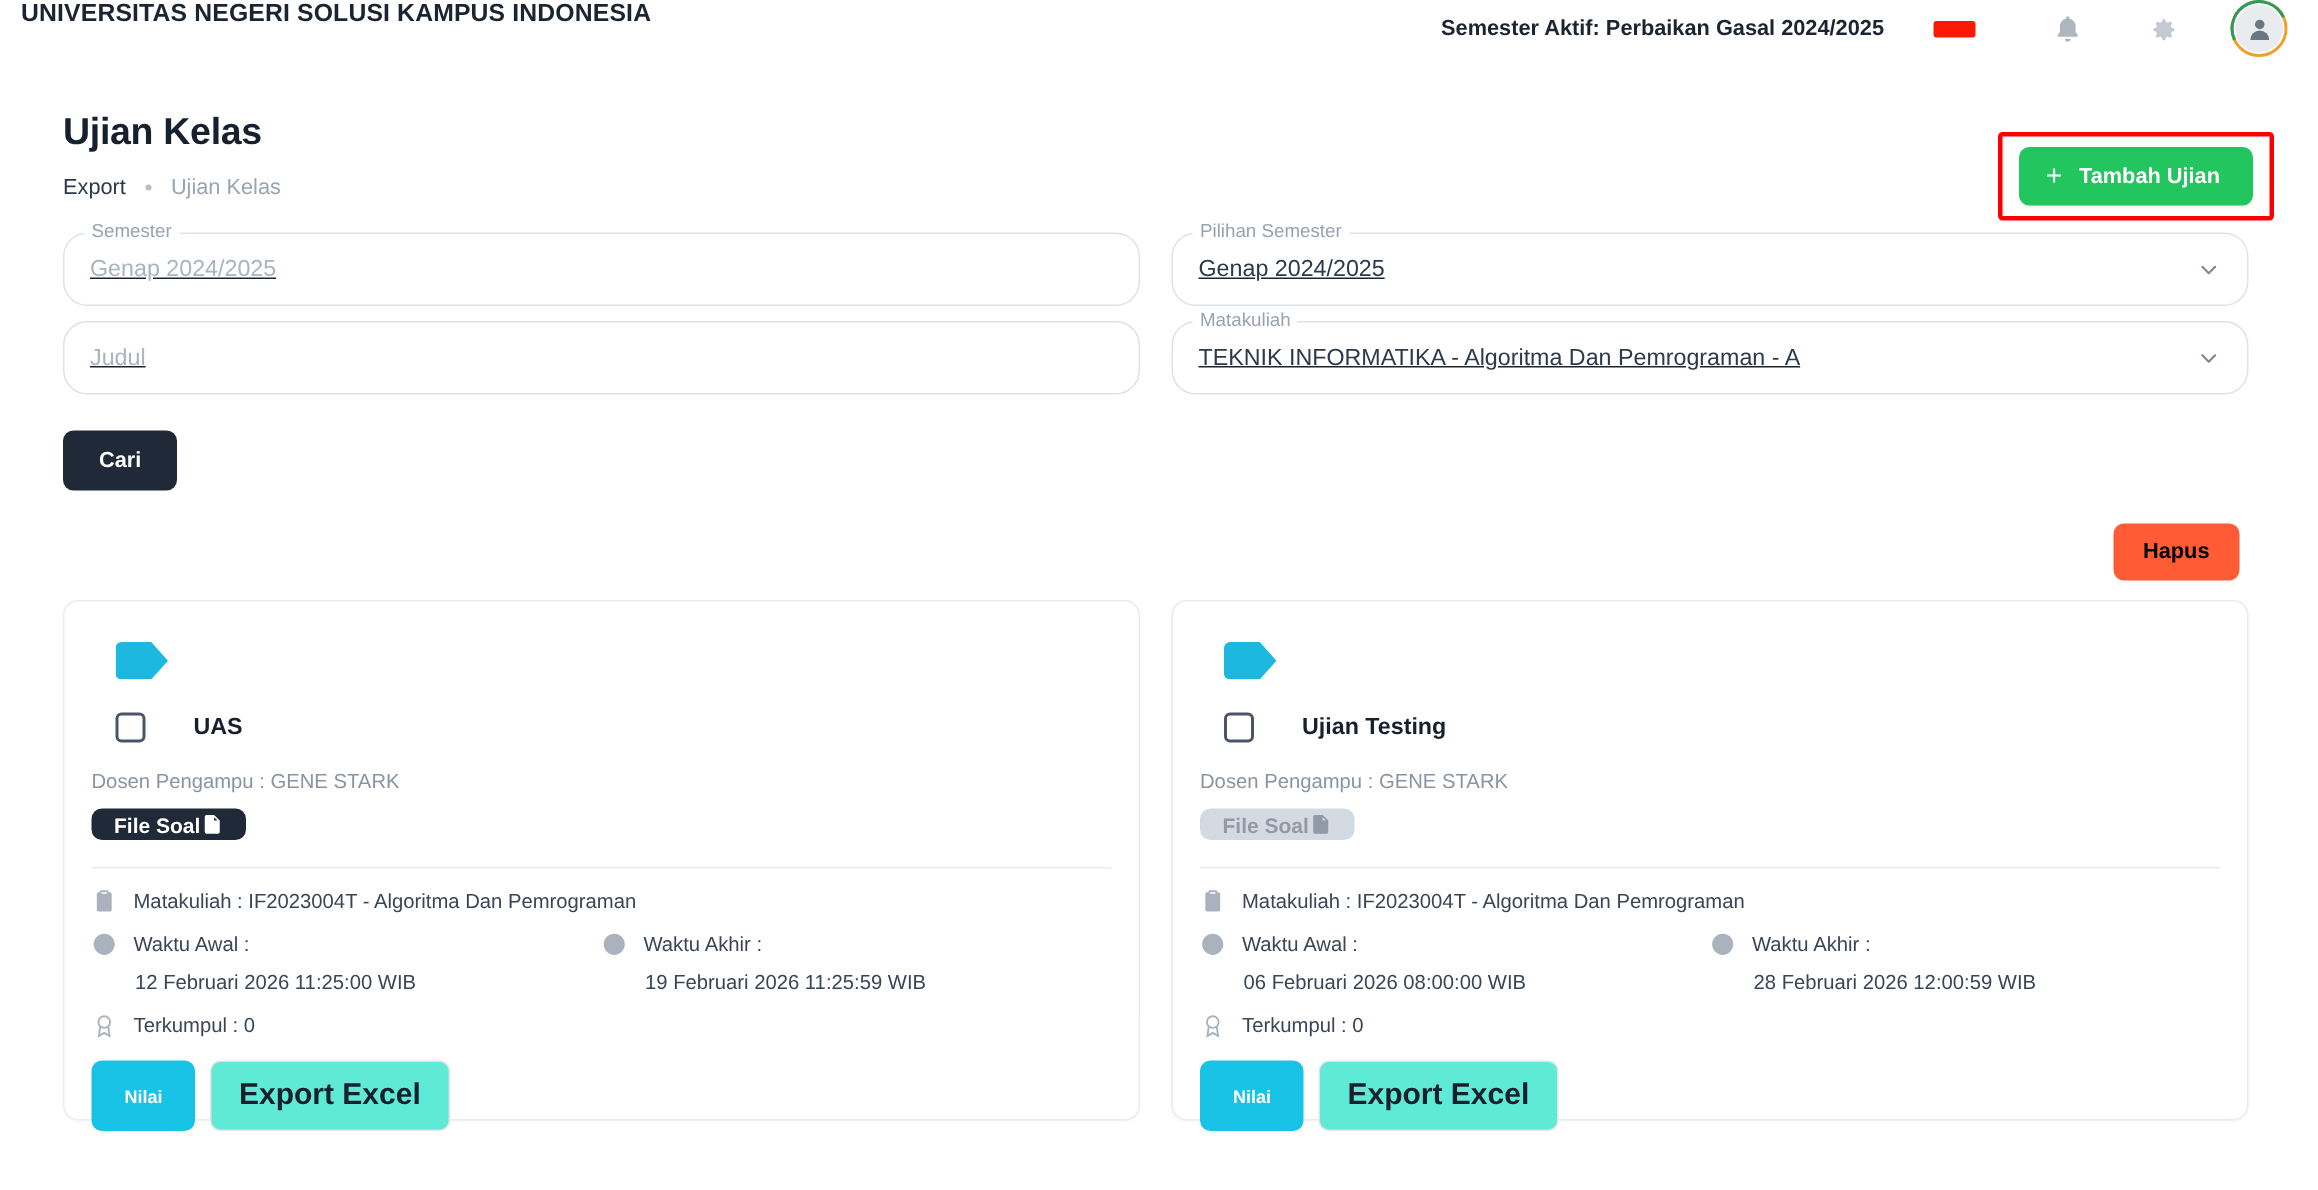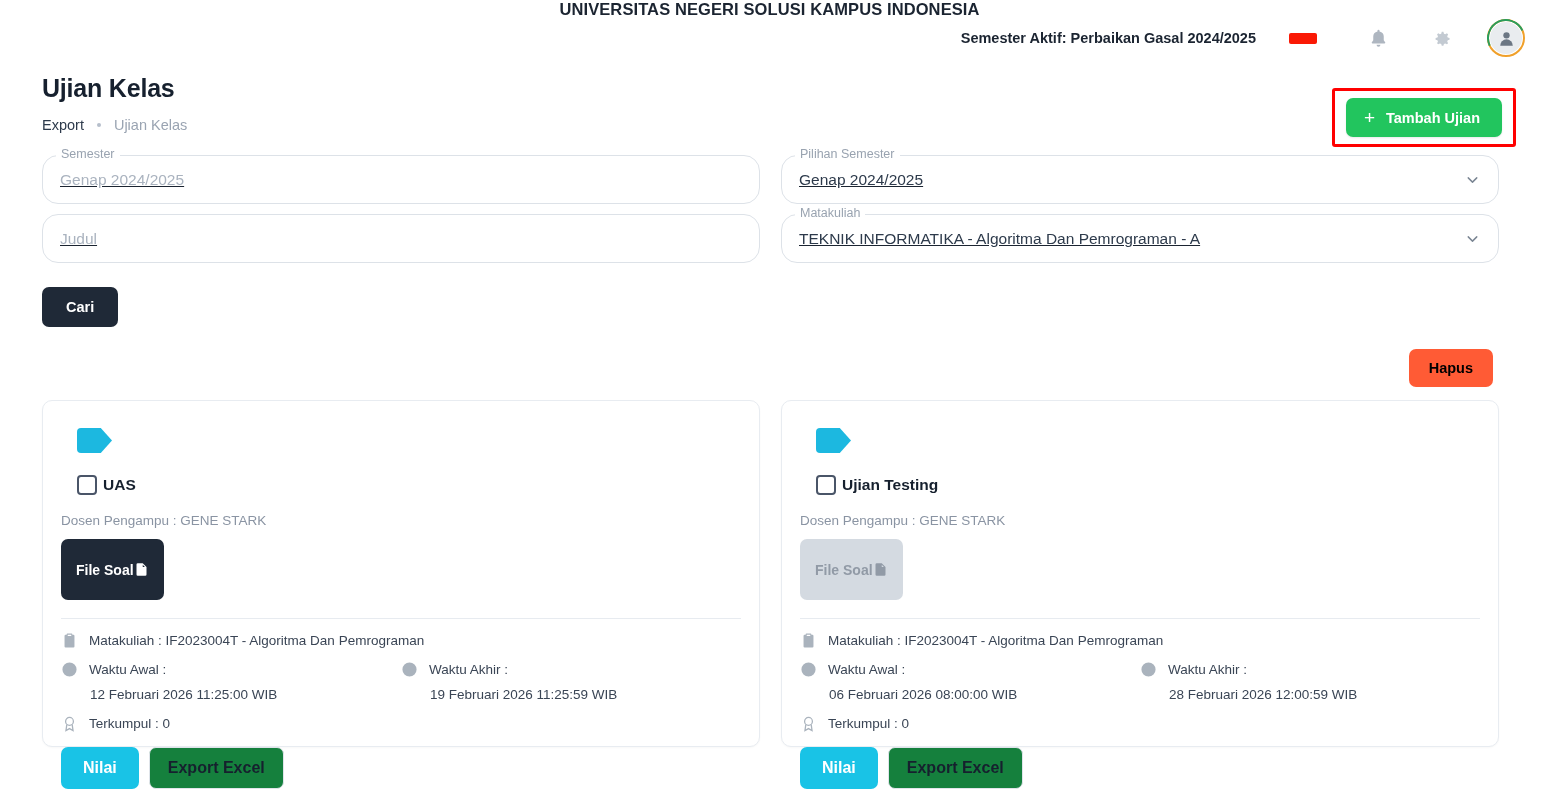--- a/index.html
+++ b/index.html
@@ -7,25 +7,24 @@
     width: 1545px; height: 793px;
     background: #ffffff;
     font-family: "Liberation Sans", sans-serif;
     color: #1b2431;
     overflow: hidden;
   }
 
   
   .topbar {
     height: 54px;
-    display: flex; align-items: center;
+    display: flex; align-items: flex-start;
     padding: 0 20px 0 14px;
     background: #ffffff;
     position: relative;
-    flex-direction: column;
   }
   .brand {
     font-size: 16.5px;
     font-weight: 600;
     letter-spacing: .1px;
     color: #1b2431;
     white-space: nowrap;
   }
   .topbar-right {
     margin-left: auto;
@@ -202,21 +201,21 @@
     position: relative;
   }
   .tag-flag {
     width: 35px; height: 25px;
     background: #1cb8e0;
     border-radius: 4px;
     clip-path: polygon(0 0, 68% 0, 100% 50%, 68% 100%, 0 100%);
     margin: 8px 0 0 16px;
   }
   .card-head {
-    display: flex; align-items: center; gap: 6px;
+    display: flex; align-items: center; gap: 32px;
     margin: 22px 0 0 16px;
   }
   .checkbox {
     width: 20px; height: 20px;
     border: 2px solid #4a5568;
     border-radius: 4px;
     background: #ffffff;
     cursor: pointer;
     flex: 0 0 auto;
   }
@@ -226,21 +225,21 @@
     font-size: 13.5px;
     color: #8a94a3;
   }
   .btn-file {
     margin-top: 11px;
     display: inline-flex; align-items: center; 
     background: #1f2937;
     color: #ffffff;
     border: none;
     border-radius: 7px;
-    padding: 22px 15px;
+    padding: 2px 15px;
     font-size: 14px;
     font-weight: 700;
     font-family: "Liberation Sans", sans-serif;
     cursor: pointer;
   }
   .btn-file.disabled {
     background: #d4dae1;
     color: #919aa6;
     cursor: default;
   }
@@ -270,32 +269,32 @@
   .card-actions {
     display: flex; gap: 10px;
     margin-top: 15px;
   }
   .btn-nilai {
     background: #19c3e6;
     color: #ffffff;
     border: none;
     border-radius: 7px;
     padding: 11px 22px;
-    font-size: 16px;
+    font-size: 12px;
     font-weight: 700;
     font-family: "Liberation Sans", sans-serif;
     cursor: pointer;
   }
   .btn-export {
-    background: #15803d;
+    background: #5eead4;
     color: #16202e;
     border: 1px solid #dfe4ea;
     border-radius: 7px;
     padding: 11px 18px;
-    font-size: 16px;
+    font-size: 20px;
     font-weight: 700;
     font-family: "Liberation Sans", sans-serif;
     cursor: pointer;
   }
   .gi { flex: 0 0 auto; display:block; }
 </style>
 </head>
 <body>
 
 <div class="topbar">

